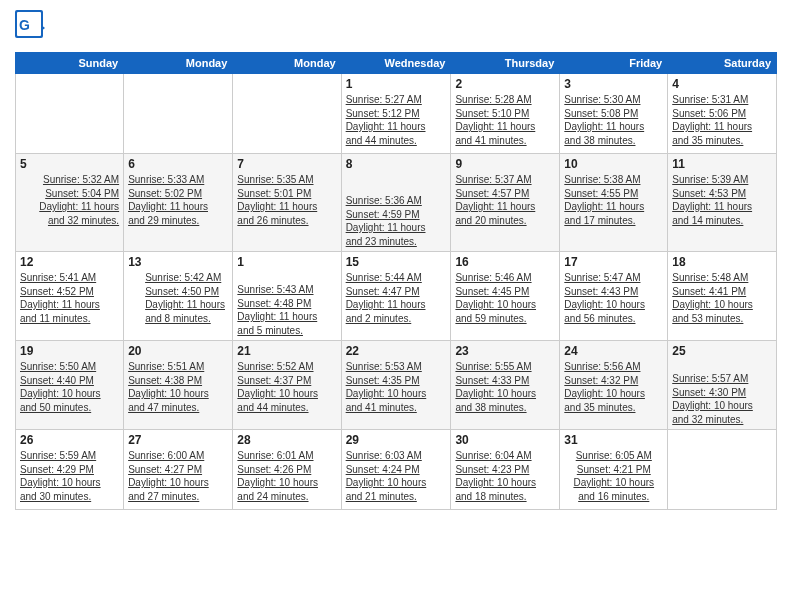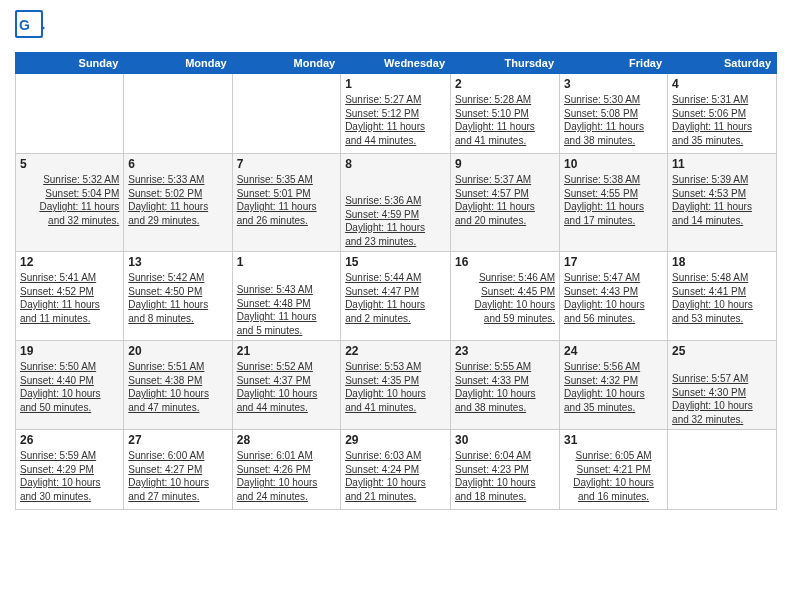--- a/index.html
+++ b/index.html
@@ -211,42 +211,42 @@
         <tr>
           <td>
             <span class="day-num">12</span>
             <div class="day-info" style="white-space: pre-line;">Sunrise: 5:41 AM
 Sunset: 4:52 PM
 Daylight: 11 hours
 and 11 minutes.</div>
           </td>
           <td>
             <span class="day-num">13</span>
-            <div class="day-info" style="white-space: pre-line;">Sunrise: 5:42 AM
+            <div class="day-info" style="white-space: pre-line; margin-left: 17px;">Sunrise: 5:42 AM
 Sunset: 4:50 PM
 Daylight: 11 hours
 and 8 minutes.</div>
           </td>
           <td>
             <span class="day-num">1</span>
             <div class="day-info" style="white-space: pre-line; margin-top: 14px;">Sunrise: 5:43 AM
 Sunset: 4:48 PM
 Daylight: 11 hours
 and 5 minutes.</div>
           </td>
           <td>
             <span class="day-num">15</span>
             <div class="day-info" style="white-space: pre-line;">Sunrise: 5:44 AM
 Sunset: 4:47 PM
 Daylight: 11 hours
 and 2 minutes.</div>
           </td>
           <td>
             <span class="day-num">16</span>
-            <div class="day-info" style="white-space: pre-line; text-align: right;">Sunrise: 5:46 AM
+            <div class="day-info" style="white-space: pre-line;">Sunrise: 5:46 AM
 Sunset: 4:45 PM
 Daylight: 10 hours
 and 59 minutes.</div>
           </td>
           <td>
             <span class="day-num">17</span>
             <div class="day-info" style="white-space: pre-line;">Sunrise: 5:47 AM
 Sunset: 4:43 PM
 Daylight: 10 hours
 and 56 minutes.</div>

